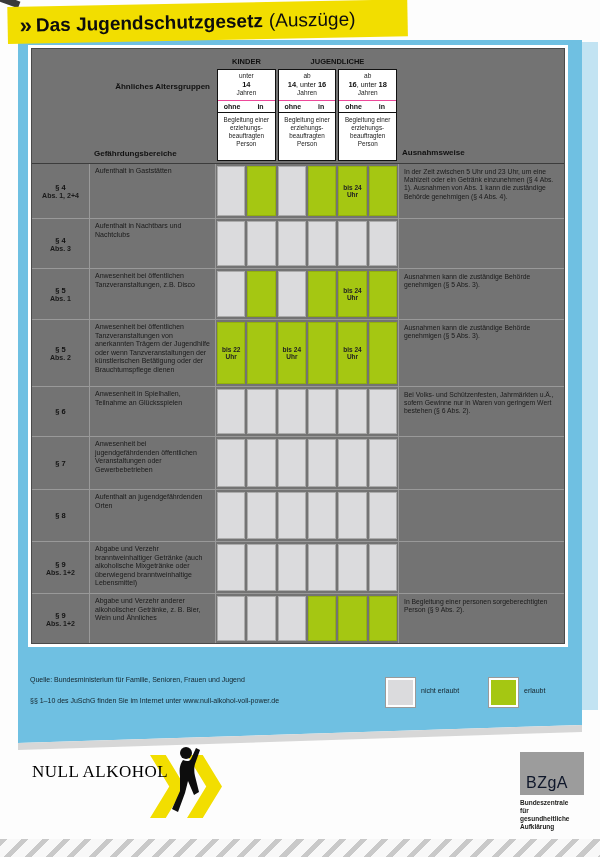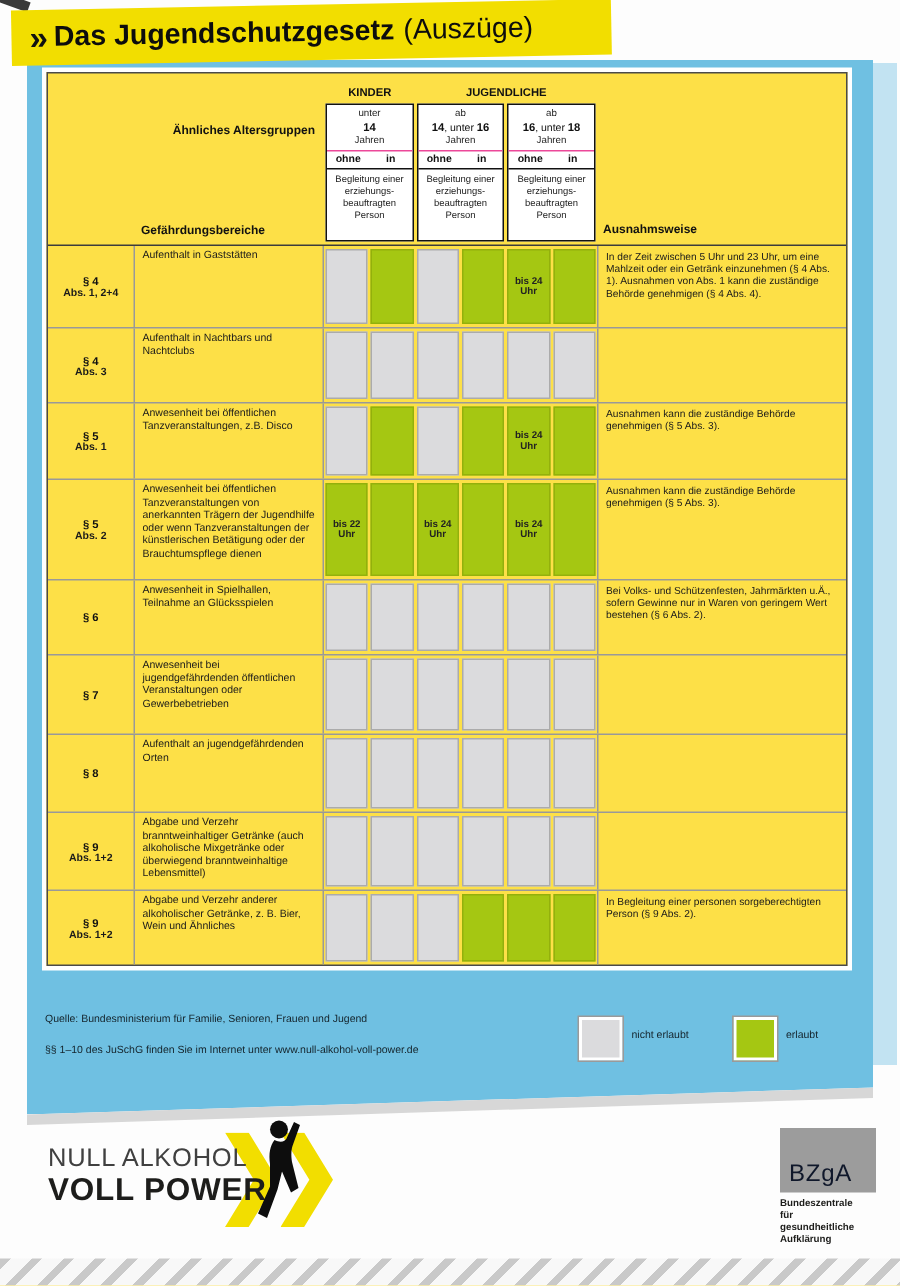--- a/index.html
+++ b/index.html
@@ -20,21 +20,21 @@
   
   .banner{left:8px;top:7px;width:400px;height:37px;background:#F2DE00;
           transform:rotate(-1.1deg);transform-origin:0 100%;display:flex;align-items:center;
           padding-left:12px;box-sizing:border-box;z-index:5;}
   .banner .chev{font-weight:bold;font-size:22px;color:#111;margin-right:6px;letter-spacing:-2px;}
   .banner .t-bold{font-weight:bold;font-size:19px;color:#0d0d0d;margin-right:6px;white-space:nowrap;}
   .banner .t-reg{font-weight:normal;font-size:19px;color:#0d0d0d;white-space:nowrap;}
 
   
   .table-panel{left:28px;top:45px;width:540px;background:#fff;padding:3px;box-sizing:border-box;z-index:3;}
-  .table-inner{border:1px solid #4a4a4a;position:relative;background:#fde047;}
+  .table-inner{border:1px solid #4a4a4a;position:relative;background:#737373;}
 
   
   .thead{position:relative;height:114px;border-bottom:1px solid #3c3c3c;}
   .glabel{position:absolute;top:8px;font-weight:bold;font-size:7.5px;text-align:center;color:#111;}
   .glabel.kinder{left:184px;width:61px;}
   .glabel.jugend{left:245px;width:121px;}
   .alters{position:absolute;top:33px;left:0;width:178px;text-align:right;font-weight:bold;font-size:8px;color:#111;}
   .gefaehr{position:absolute;top:100px;left:62px;font-weight:bold;font-size:8px;color:#111;}
   .ausnahm{position:absolute;top:99px;left:370px;font-weight:bold;font-size:8px;color:#111;}
   .colboxes{position:absolute;left:184px;top:20px;width:182px;display:flex;}
@@ -69,21 +69,21 @@
   .src2{left:30px;top:697px;font-size:7px;color:#14232b;z-index:4;}
   .swatch{width:25px;height:25px;border:2px solid #fff;outline:1px solid #9a9a9a;z-index:4;}
   .sw-gray{left:386px;top:678px;background:#DBDBDD;}
   .sw-green{left:489px;top:678px;background:#A5C712;}
   .leg-label{font-size:7px;color:#14232b;z-index:4;}
   .leg-gray{left:421px;top:687px;}
   .leg-green{left:524px;top:687px;}
 
   
   .na-text{left:32px;top:762px;z-index:2;}
-  .na-l1{font-size:17px;letter-spacing:0.5px;color:#404040;line-height:20px;}
+  .na-l1{font-size:17px;letter-spacing:0.5px;color:#000000;line-height:20px;font-family:Liberation Serif, serif;}
   .na-l2{font-size:21px;font-weight:800;color:#1d1d1b;line-height:23px;letter-spacing:0.5px;}
   .arrow-box{left:148px;top:750px;width:80px;height:72px;}
   .chevron{position:absolute;top:5px;width:35px;height:63px;background:#F2DE00;
            clip-path:polygon(0% 0%,45% 0%,100% 50%,45% 100%,0% 100%,55% 50%);}
   .chev1{left:2px;}  .chev2{left:39px;}
   .figure-svg{position:absolute;left:17px;top:-6px;width:42px;height:80px;z-index:2;}
   .bzga-box{left:520px;top:752px;width:64px;height:43px;background:#9C9C9C;display:flex;
             align-items:flex-end;padding:3px 6px;box-sizing:border-box;z-index:2;}
   .bzga-box span{color:#0f172a;font-size:16px;letter-spacing:0.5px;}
   .bzga-sub{left:520px;top:799px;z-index:2;}
@@ -333,21 +333,20 @@
 
 <span class="abs src1">Quelle: Bundesministerium für Familie, Senioren, Frauen und Jugend</span>
 <span class="abs src2">§§ 1–10 des JuSchG finden Sie im Internet unter www.null-alkohol-voll-power.de</span>
 <div class="abs swatch sw-gray"></div>
 <span class="abs leg-label leg-gray">nicht erlaubt</span>
 <div class="abs swatch sw-green"></div>
 <span class="abs leg-label leg-green">erlaubt</span>
 
 <div class="abs na-text">
   <div class="na-l1">NULL ALKOHOL</div>
-  <div class="na-l2">VOLL POWER</div>
 </div>
 
 <div class="abs arrow-box">
   <div class="chevron chev1"></div>
   <div class="chevron chev2"></div>
   <svg class="figure-svg" viewBox="0 0 42 80">
     <circle cx="21" cy="9" r="6" fill="#0d0d0d"></circle>
     <path fill="#0d0d0d" d="M18,16 C22,18 25,17 26,15 L31,4 L35,6 L30,20 C29,23 29,28 30,32 L34,48 L29,51 L23,37 L20,49 L13,68 L7,65 L15,47 L15,32 C14,25 15,20 18,16 Z"></path>
   </svg>
 </div>

